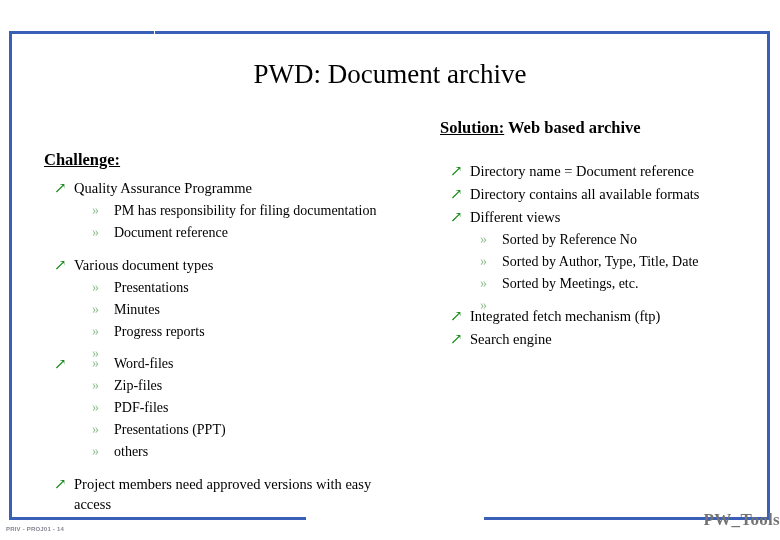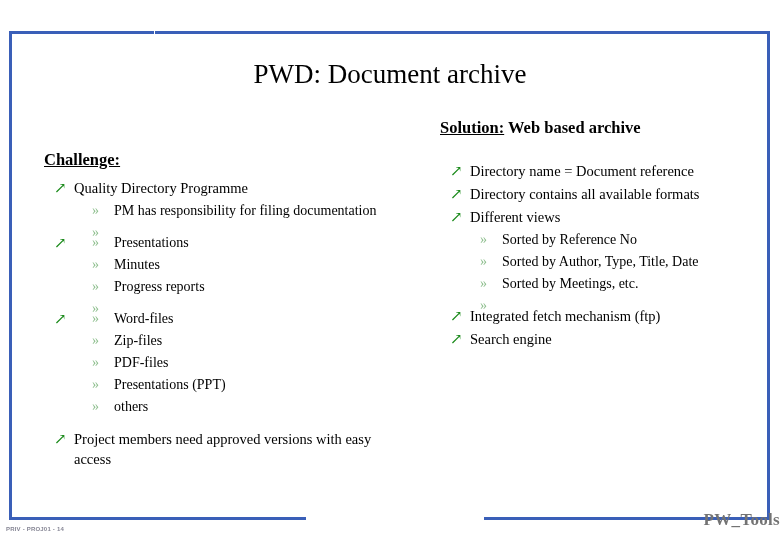--- a/index.html
+++ b/index.html
@@ -155,24 +155,24 @@
   <div class="frame-line frame-bottom-l"></div>
   <div class="frame-line frame-bottom-r"></div>
 
   <div id="slide-title">PWD: Document archive</div>
 
   <div class="column" id="col-left">
     <div class="section-heading">
       <span class="underlined">Challenge:</span><span class="plain"></span>
     </div>
     <ul class="bullets" id="left-list">
-        <li class="bullet lvl1"><span class="marker marker-arrow">↗</span><span class="bullet-text">Quality Directory Programme</span></li>
+        <li class="bullet lvl1"><span class="marker marker-arrow">↗</span><span class="bullet-text">Quality Assurance Programme</span></li>
         <li class="bullet lvl2"><span class="marker marker-guillemet">»</span><span class="bullet-text">PM has responsibility for filing documentation</span></li>
-        <li class="bullet lvl2"><span class="marker marker-guillemet">»</span></li>
-        <li class="bullet lvl1 group-gap"><span class="marker marker-arrow">↗</span></li>
+        <li class="bullet lvl2"><span class="marker marker-guillemet">»</span><span class="bullet-text">Document reference</span></li>
+        <li class="bullet lvl1 group-gap"><span class="marker marker-arrow">↗</span><span class="bullet-text">Various document types</span></li>
         <li class="bullet lvl2"><span class="marker marker-guillemet">»</span><span class="bullet-text">Presentations</span></li>
         <li class="bullet lvl2"><span class="marker marker-guillemet">»</span><span class="bullet-text">Minutes</span></li>
         <li class="bullet lvl2"><span class="marker marker-guillemet">»</span><span class="bullet-text">Progress reports</span></li>
         <li class="bullet lvl2"><span class="marker marker-guillemet">»</span></li>
         <li class="bullet lvl1 group-gap"><span class="marker marker-arrow">↗</span></li>
         <li class="bullet lvl2"><span class="marker marker-guillemet">»</span><span class="bullet-text">Word-files</span></li>
         <li class="bullet lvl2"><span class="marker marker-guillemet">»</span><span class="bullet-text">Zip-files</span></li>
         <li class="bullet lvl2"><span class="marker marker-guillemet">»</span><span class="bullet-text">PDF-files</span></li>
         <li class="bullet lvl2"><span class="marker marker-guillemet">»</span><span class="bullet-text">Presentations (PPT)</span></li>
         <li class="bullet lvl2"><span class="marker marker-guillemet">»</span><span class="bullet-text">others</span></li>

